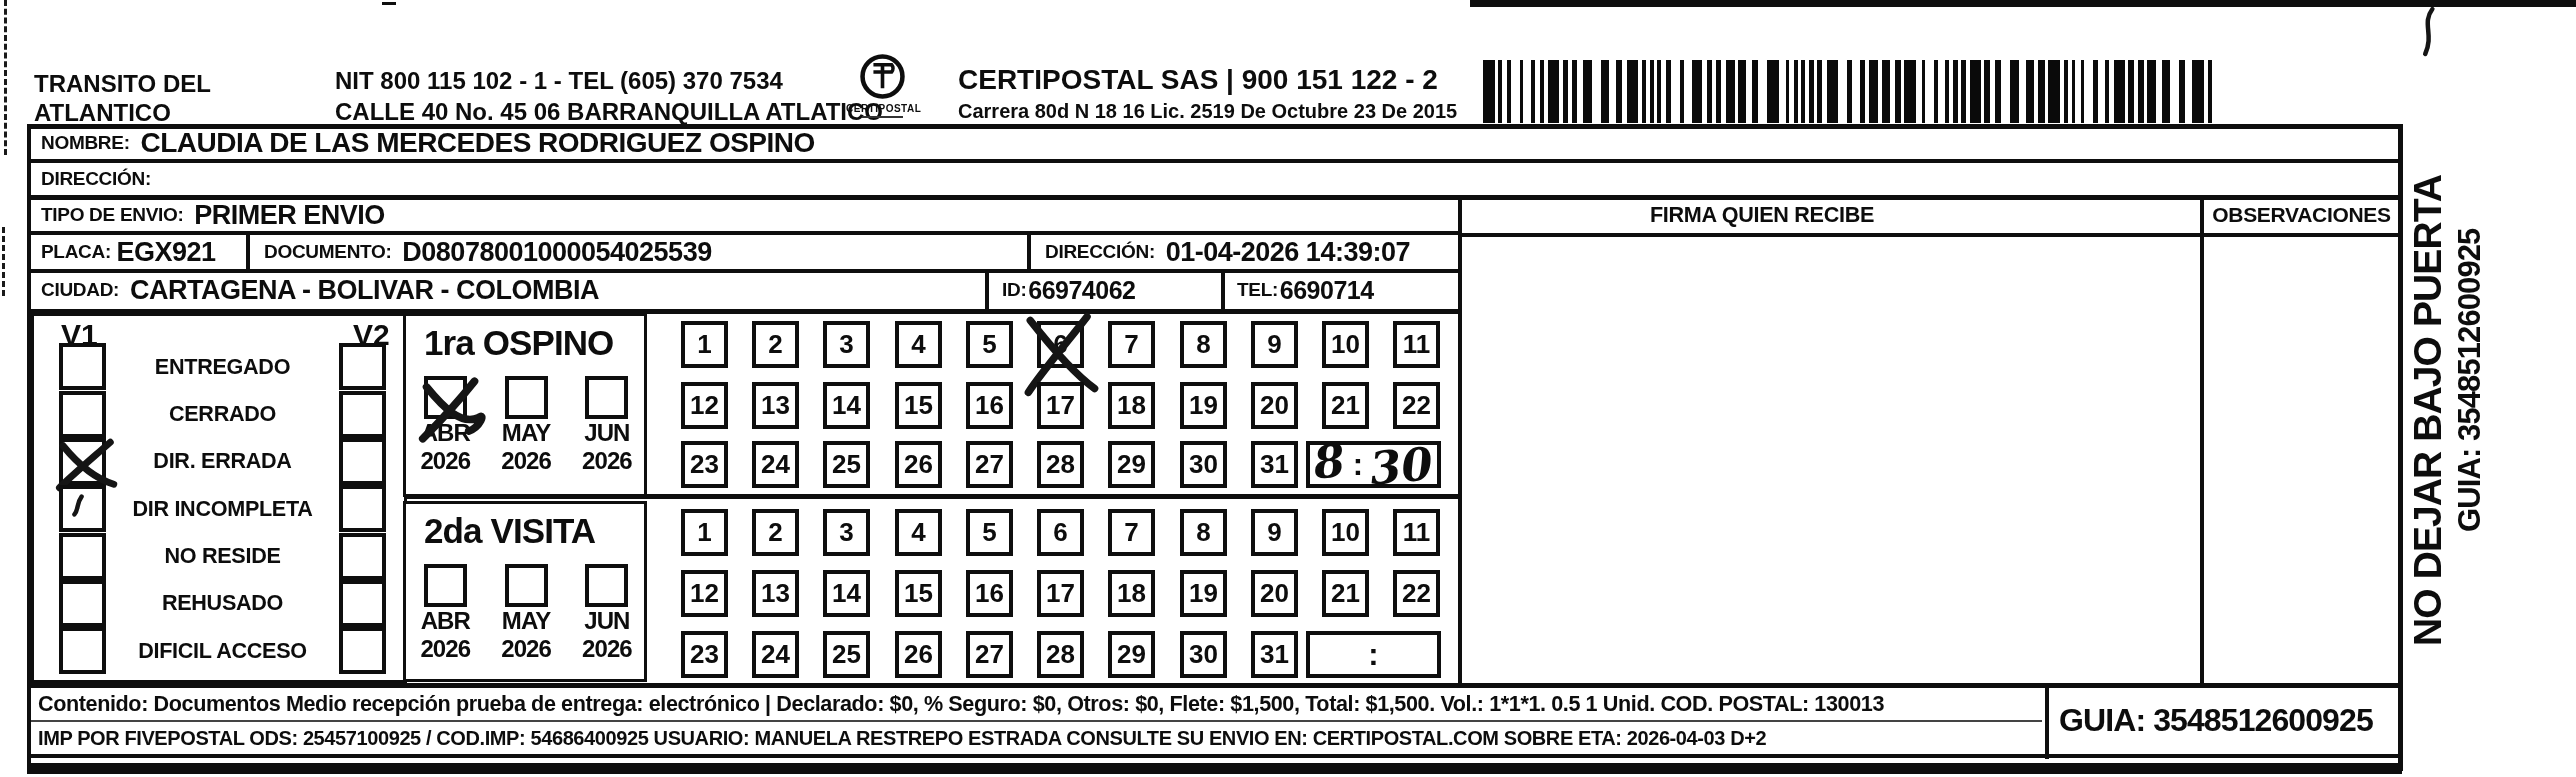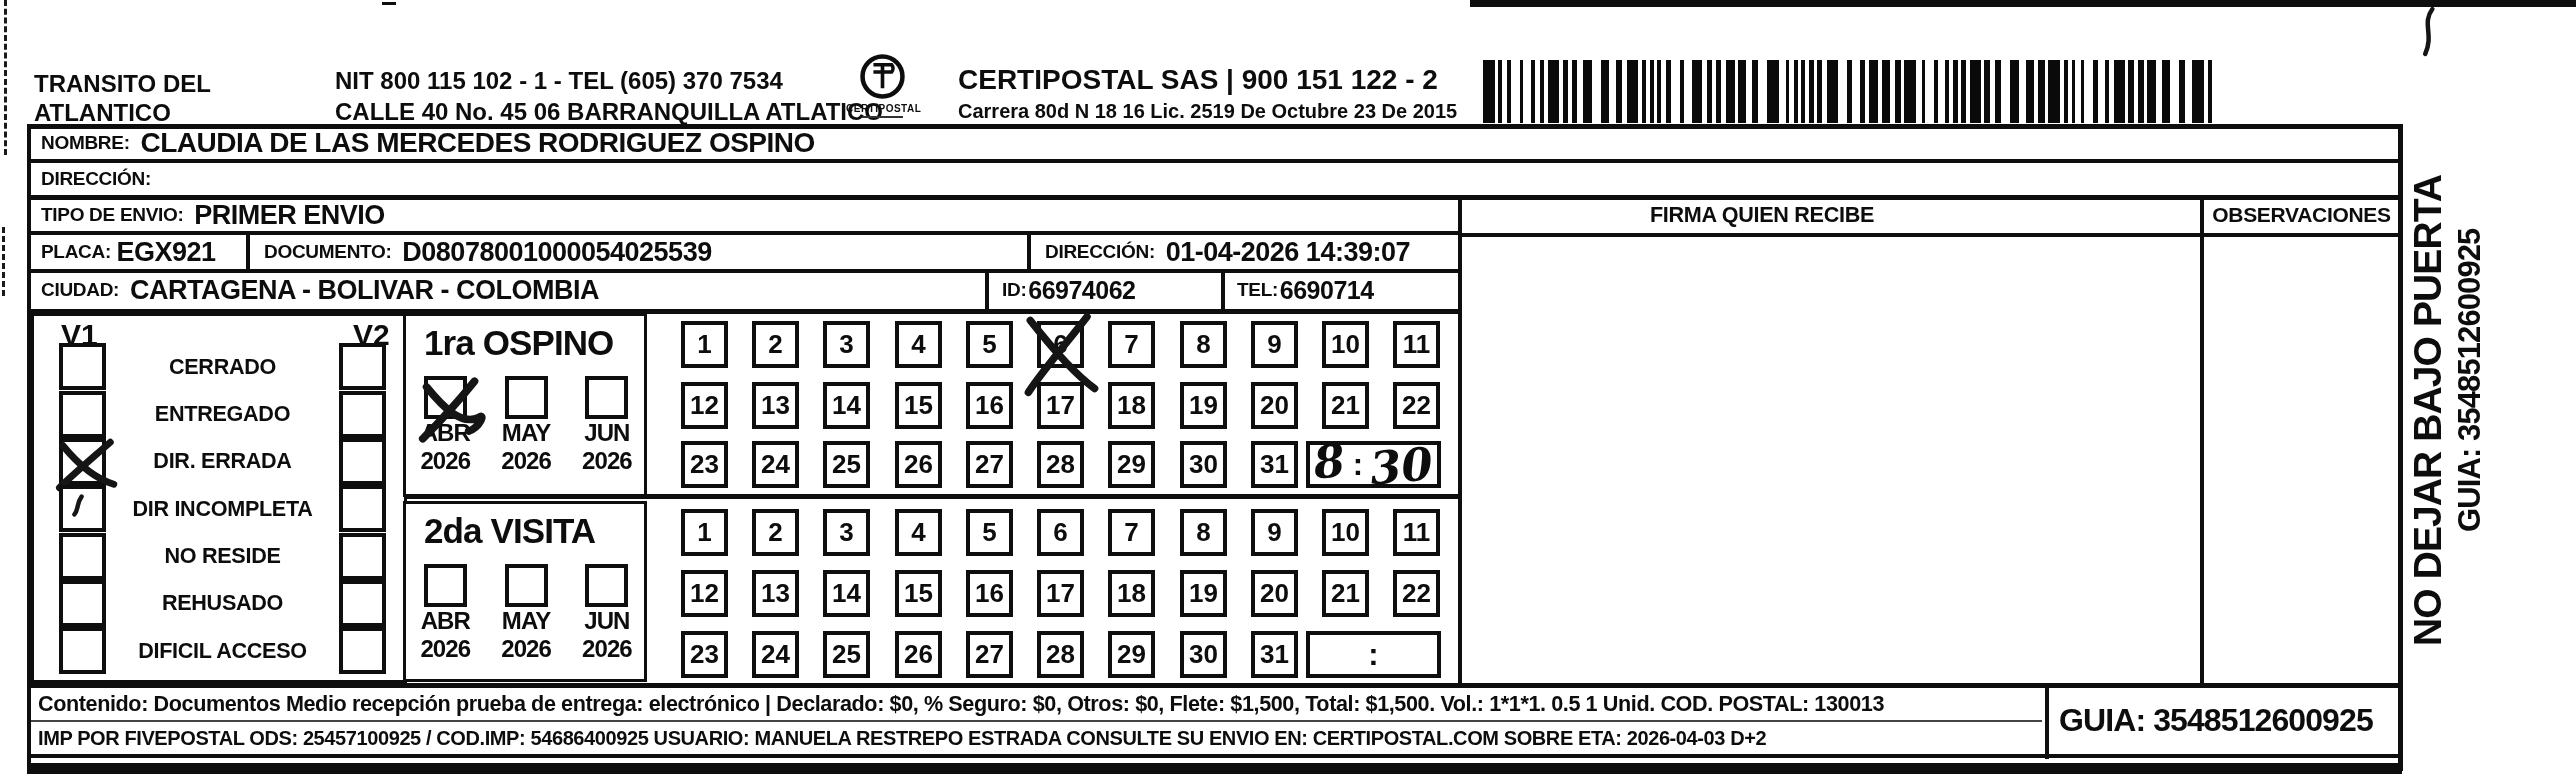--- a/index.html
+++ b/index.html
@@ -199,26 +199,26 @@
     <span class="lbl">TEL:</span>
     <span class="val" style="font-size:25px">6690714</span>
   </div>
 
   <div class="panel" style="left:31px;top:313px;width:376px;height:370px">
     <div class="vhdr" style="left:27px">V1</div>
     <div class="vhdr" style="right:14.4px">V2</div>
     <div class="abs" style="left:0;right:0;top:27px;bottom:5.4px;display:flex;flex-direction:column;justify-content:space-around">
         <div class="srow">
           <div class="cb" style="margin-left: 25px;"></div>
+          <div class="slabel">ENTREGADO</div>
+          <div class="cb" style="margin-right: 18px;"></div>
+        </div>
+        <div class="srow">
+          <div class="cb" style="margin-left: 25px;"></div>
           <div class="slabel">CERRADO</div>
-          <div class="cb" style="margin-right: 18px;"></div>
-        </div>
-        <div class="srow">
-          <div class="cb" style="margin-left: 25px;"></div>
-          <div class="slabel">ENTREGADO</div>
           <div class="cb" style="margin-right: 18px;"></div>
         </div>
         <div class="srow">
           <div class="cb" style="margin-left: 25px;">
             <svg class="mark" viewBox="0 0 72 64" width="63" height="56" style="left: -7.2px; top: -5.4px;">
               <path d="M8 10 C 26 32, 46 48, 66 54" stroke-width="8"></path>
               <path d="M62 6 C 44 22, 18 44, 4 58" stroke-width="8"></path>
             </svg>
           </div>
           <div class="slabel">DIR. ERRADA</div>

